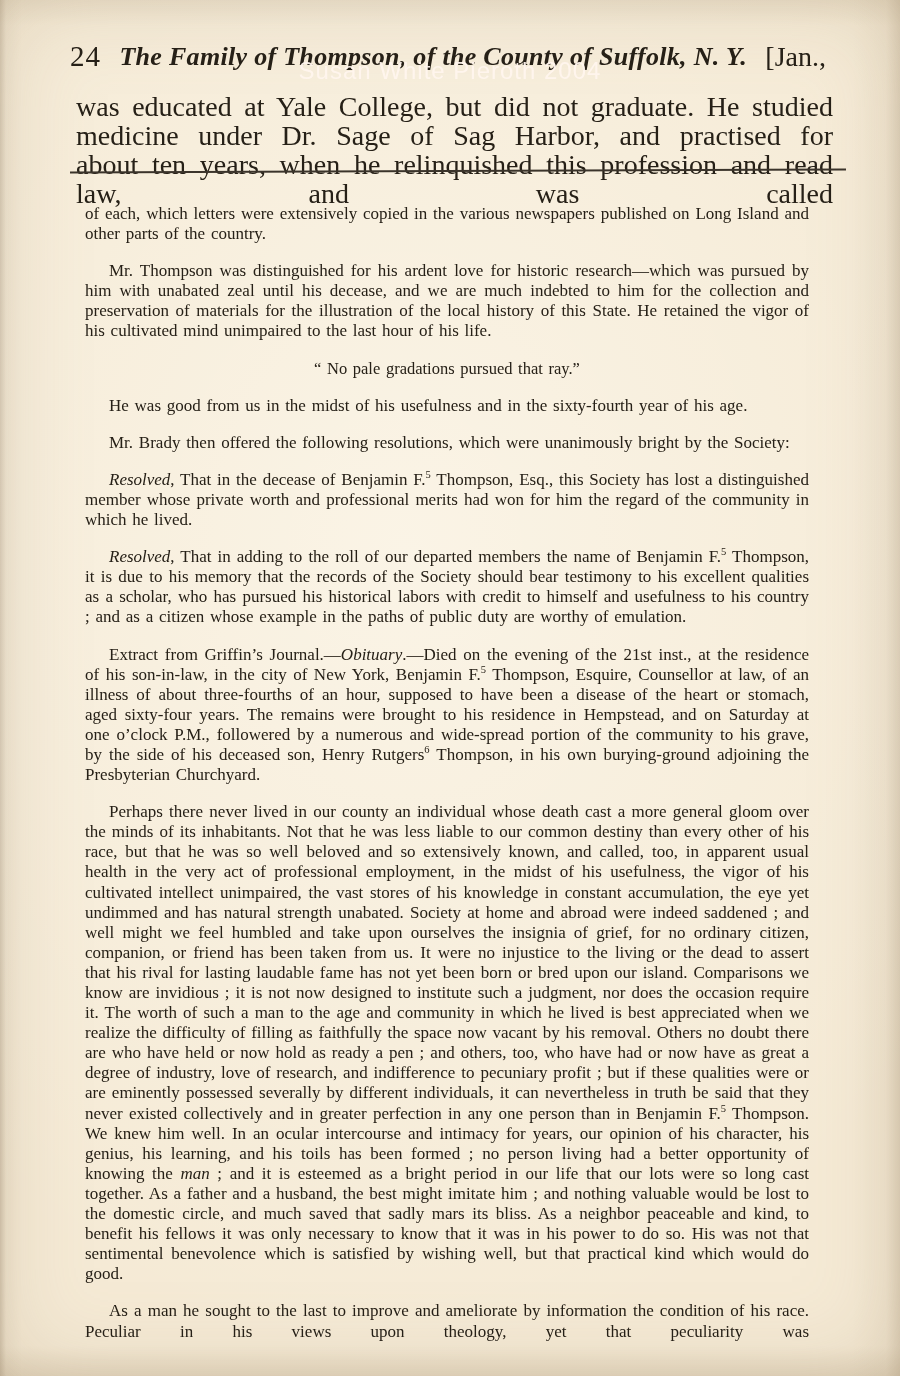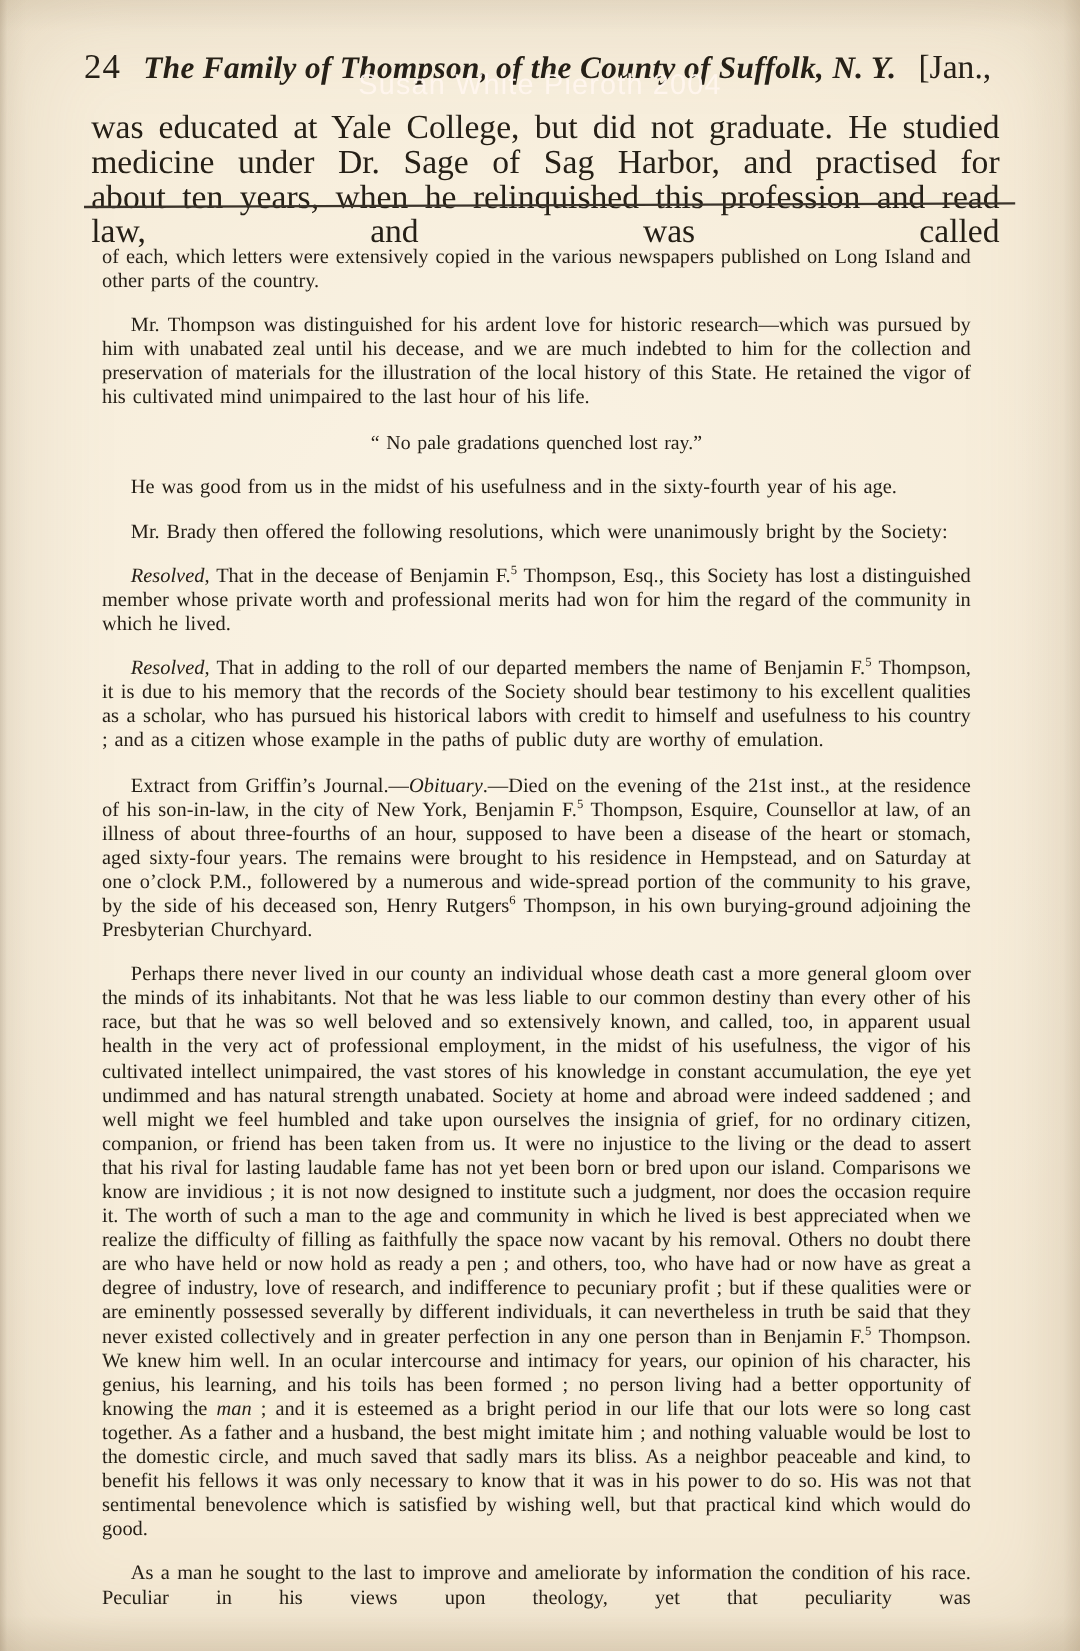--- a/index.html
+++ b/index.html
@@ -67,21 +67,21 @@
   <div class="watermark">Susan White Pieroth 2004</div>
 
   <div class="main-text">was educated at Yale College, but did not graduate.  He studied medicine under Dr. Sage of Sag Harbor, and practised for about ten years, when he relinquished this profession and read law, and was called</div>
 
   <div class="divider"></div>
 
   <div class="footnote">
     <div>
         <p class="fn-para">of each, which letters were extensively copied in the various newspapers published on Long Island and other parts of the country.</p>
         <p class="fn-para indent">Mr. Thompson was distinguished for his ardent love for historic research—which was pursued by him with unabated zeal until his decease, and we are much indebted to him for the collection and preservation of materials for the illustration of the local history of this State.  He retained the vigor of his cultivated mind unimpaired to the last hour of his life.</p>
-        <p class="fn-para center">“ No pale gradations quenched lost ray.”</p>
+        <p class="fn-para center">“ No pale gradations pursued that ray.”</p>
         <p class="fn-para indent">He was good from us in the midst of his usefulness and in the sixty-fourth year of his age.</p>
         <p class="fn-para indent">Mr. Brady then offered the following resolutions, which were unanimously bright by the Society:</p>
         <p class="fn-para indent"><i>Resolved</i>, That in the decease of Benjamin F.<sup>5</sup> Thompson, Esq., this Society has lost a distinguished member whose private worth and professional merits had won for him the regard of the community in which he lived.</p>
         <p class="fn-para indent"><i>Resolved</i>, That in adding to the roll of our departed members the name of Benjamin F.<sup>5</sup> Thompson, it is due to his memory that the records of the Society should bear testimony to his excellent qualities as a scholar, who has pursued his historical labors with credit to himself and usefulness to his country ; and as a citizen whose example in the paths of public duty are worthy of emulation.</p>
         <p class="fn-para indent">Extract from Griffin’s Journal.—<i>Obituary</i>.—Died on the evening of the 21st inst., at the residence of his son-in-law, in the city of New York, Benjamin F.<sup>5</sup> Thompson, Esquire, Counsellor at law, of an illness of about three-fourths of an hour, supposed to have been a disease of the heart or stomach, aged sixty-four years.  The remains were brought to his residence in Hempstead, and on Saturday at one o’clock P.M., followered by a numerous and wide-spread portion of the community to his grave, by the side of his deceased son, Henry Rutgers<sup>6</sup> Thompson, in his own burying-ground adjoining the Presbyterian Churchyard.</p>
         <p class="fn-para indent">Perhaps there never lived in our county an individual whose death cast a more general gloom over the minds of its inhabitants.  Not that he was less liable to our common destiny than every other of his race, but that he was so well beloved and so extensively known, and called, too, in apparent usual health in the very act of professional employment, in the midst of his usefulness, the vigor of his cultivated intellect unimpaired, the vast stores of his knowledge in constant accumulation, the eye yet undimmed and has natural strength unabated.  Society at home and abroad were indeed saddened ; and well might we feel humbled and take upon ourselves the insignia of grief, for no ordinary citizen, companion, or friend has been taken from us.  It were no injustice to the living or the dead to assert that his rival for lasting laudable fame has not yet been born or bred upon our island.  Comparisons we know are invidious ; it is not now designed to institute such a judgment, nor does the occasion require it. The worth of such a man to the age and community in which he lived is best appreciated when we realize the difficulty of filling as faithfully the space now vacant by his removal.  Others no doubt there are who have held or now hold as ready a pen ; and others, too, who have had or now have as great a degree of industry, love of research, and indifference to pecuniary profit ; but if these qualities were or are eminently possessed severally by different individuals, it can nevertheless in truth be said that they never existed collectively and in greater perfection in any one person than in Benjamin F.<sup>5</sup> Thompson.  We knew him well.  In an ocular intercourse and intimacy for years, our opinion of his character, his genius, his learning, and his toils has been formed ; no person living had a better opportunity of knowing the <i>man</i> ; and it is esteemed as a bright period in our life that our lots were so long cast together.  As a father and a husband, the best might imitate him ; and nothing valuable would be lost to the domestic circle, and much saved that sadly mars its bliss. As a neighbor peaceable and kind, to benefit his fellows it was only necessary to know that it was in his power to do so.  His was not that sentimental benevolence which is satisfied by wishing well, but that practical kind which would do good.</p>
         <p class="fn-para indent justify-last">As a man he sought to the last to improve and ameliorate by information the condition of his race.  Peculiar in his views upon theology, yet that peculiarity was</p>
       </div>
   </div>
 

